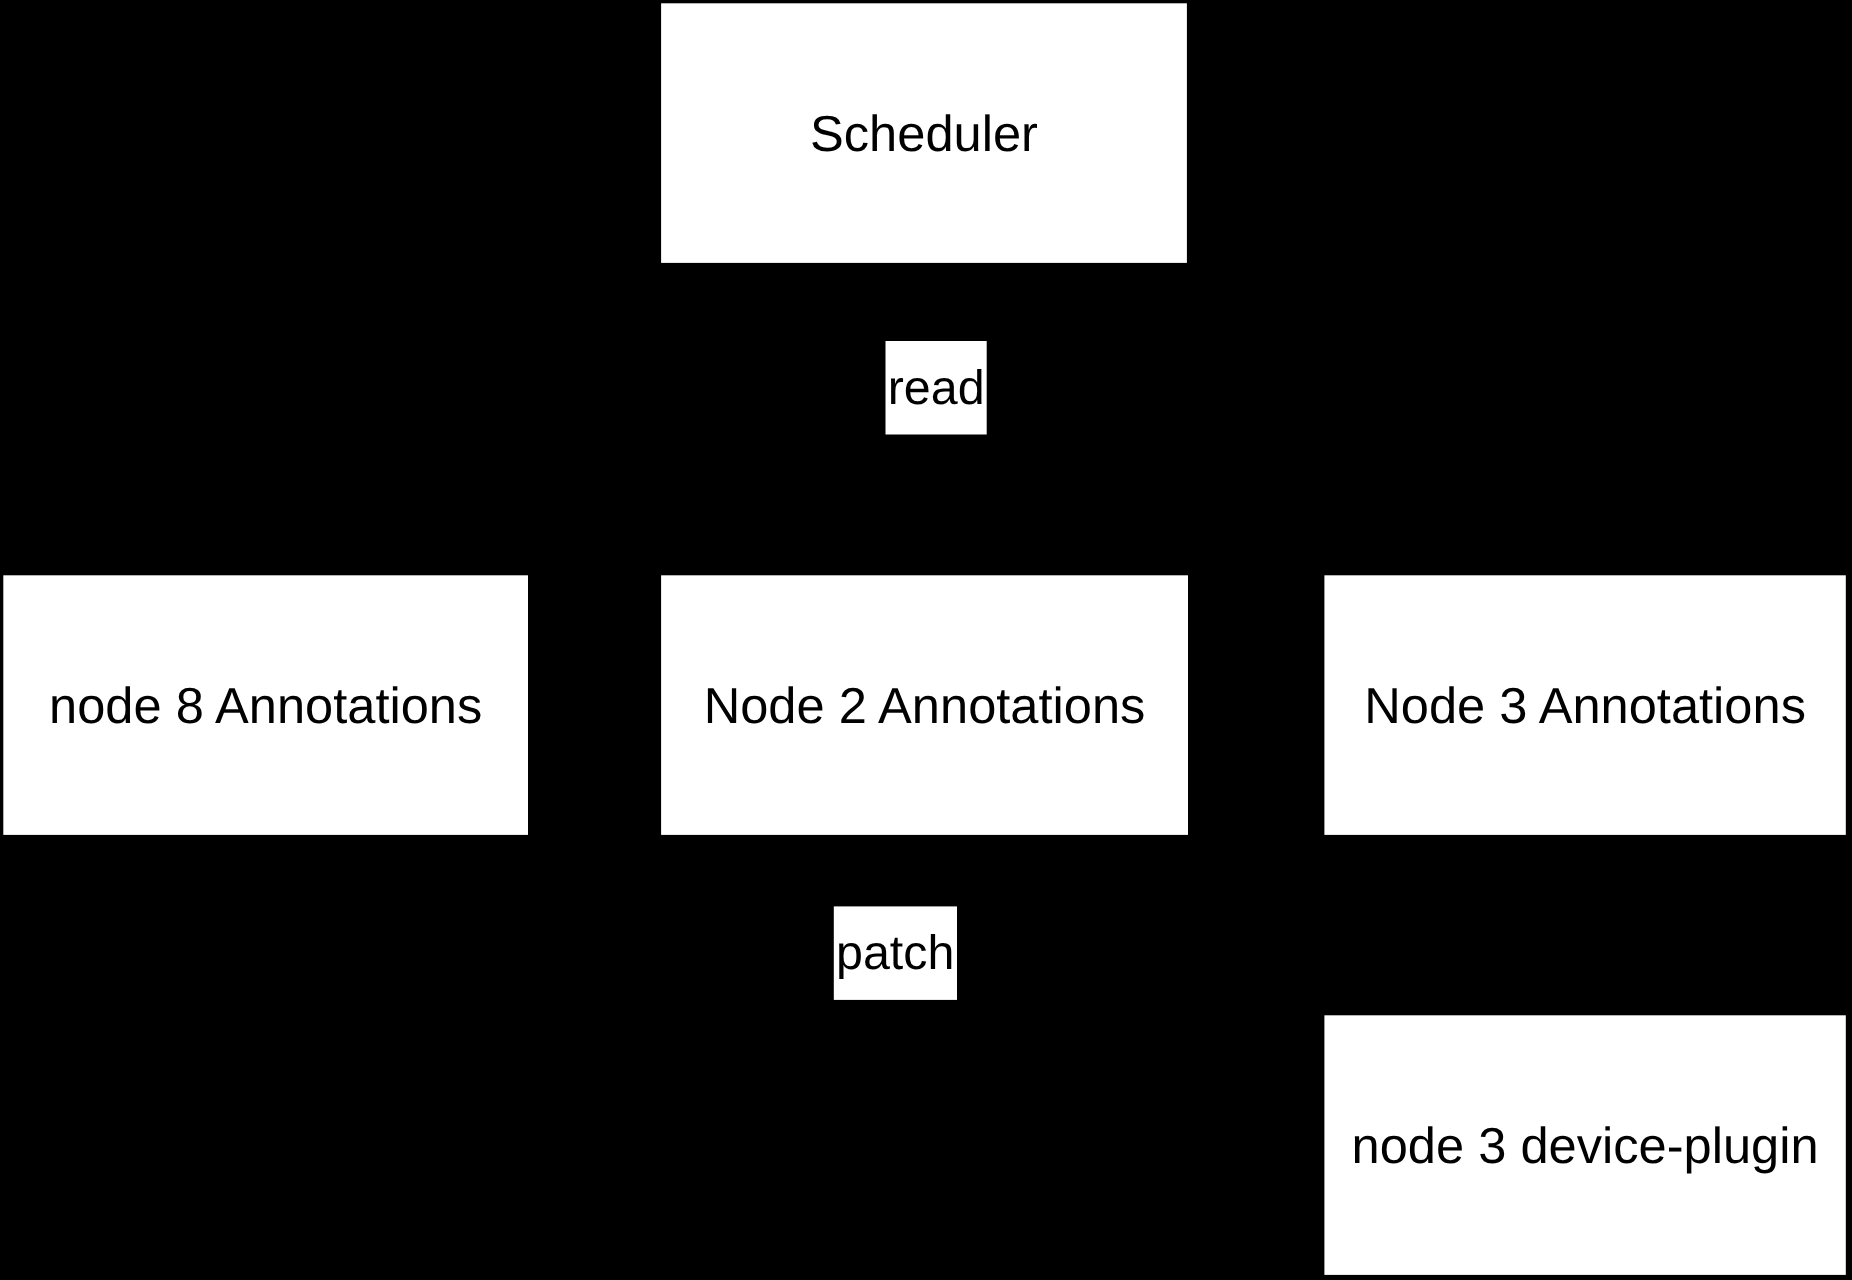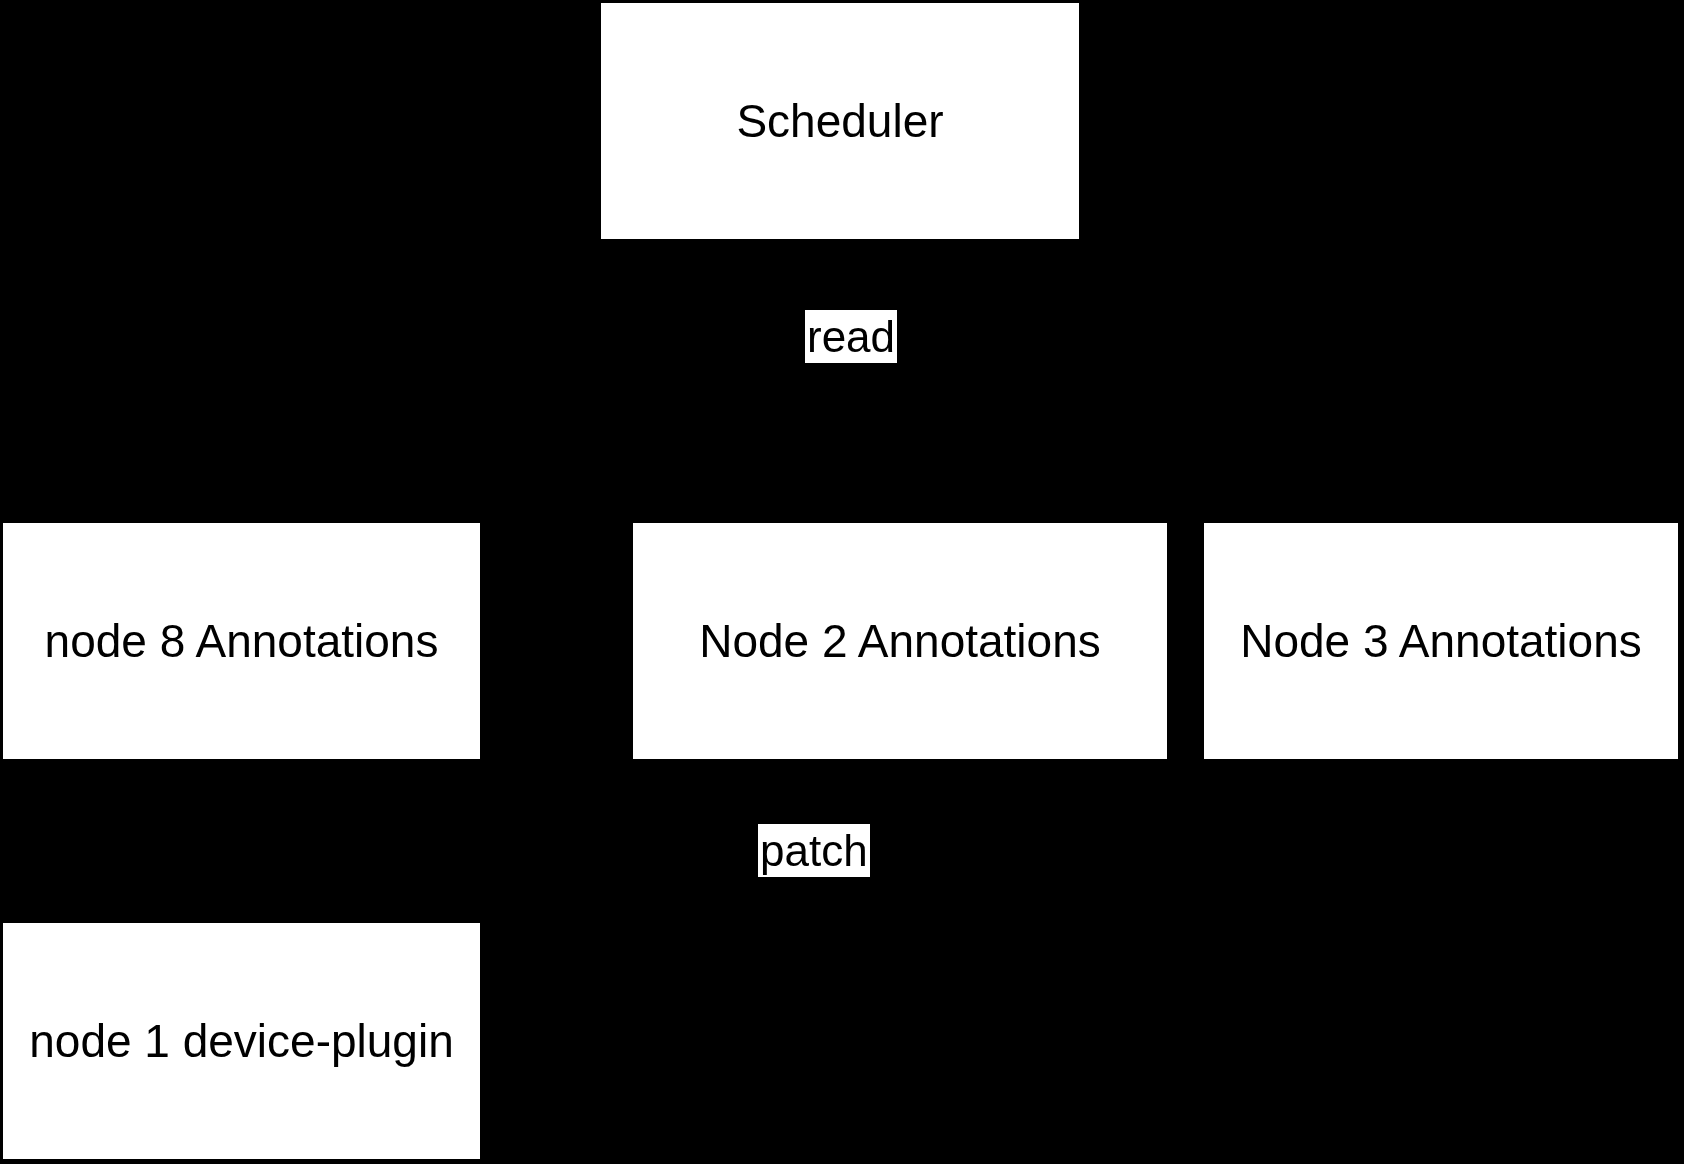--- a/index.html
+++ b/index.html
@@ -29,28 +29,28 @@
     line-height: 1.1;
     white-space: nowrap;
   }
   .edge-label {
     position: absolute;
     background: #ffffff;
     color: #000000;
     font-size: 44px;
     height: 53px;
     line-height: 53px;
-    padding: 0 2px;
+    padding: 16px 2px;
     white-space: nowrap;
   }
   
   .n-scheduler { left: 601px; top: 3px;   width: 478px; height: 236px; }
   
   .n-ann1      { left: 3px;    top: 523px; width: 477px; height: 236px; }
-  .n-ann2      { left: 601px;  top: 523px; width: 534px; height: 236px; margin-left: 32px; }
+  .n-ann2      { left: 601px;  top: 523px; width: 479px; height: 236px; }
   .n-ann3      { left: 1204px; top: 523px; width: 474px; height: 236px; }
   
   .n-dev1      { left: 3px;    top: 923px; width: 477px; height: 236px; }
   .n-dev2      { left: 601px;  top: 923px; width: 479px; height: 236px; }
   .n-dev3      { left: 1204px; top: 923px; width: 474px; height: 236px; }
   
   .l-read      { left: 805px;  top: 310px; }
   .l-patch     { left: 758px;  top: 824px; }
 </style>
 </head>
@@ -63,17 +63,17 @@
   <div class="edge-label l-read">read</div>
 
   <div class="node n-ann1">node 8 Annotations</div>
 
   <div class="node n-ann2">Node 2 Annotations</div>
 
   <div class="node n-ann3">Node 3 Annotations</div>
 
   <div class="edge-label l-patch">patch</div>
 
-  <div class="node n-dev1">node 1 device-plugin</div>
 
 
+  <div class="node n-dev3">node 3 device-plugin</div>
 
 </div>
 
 </body></html>

